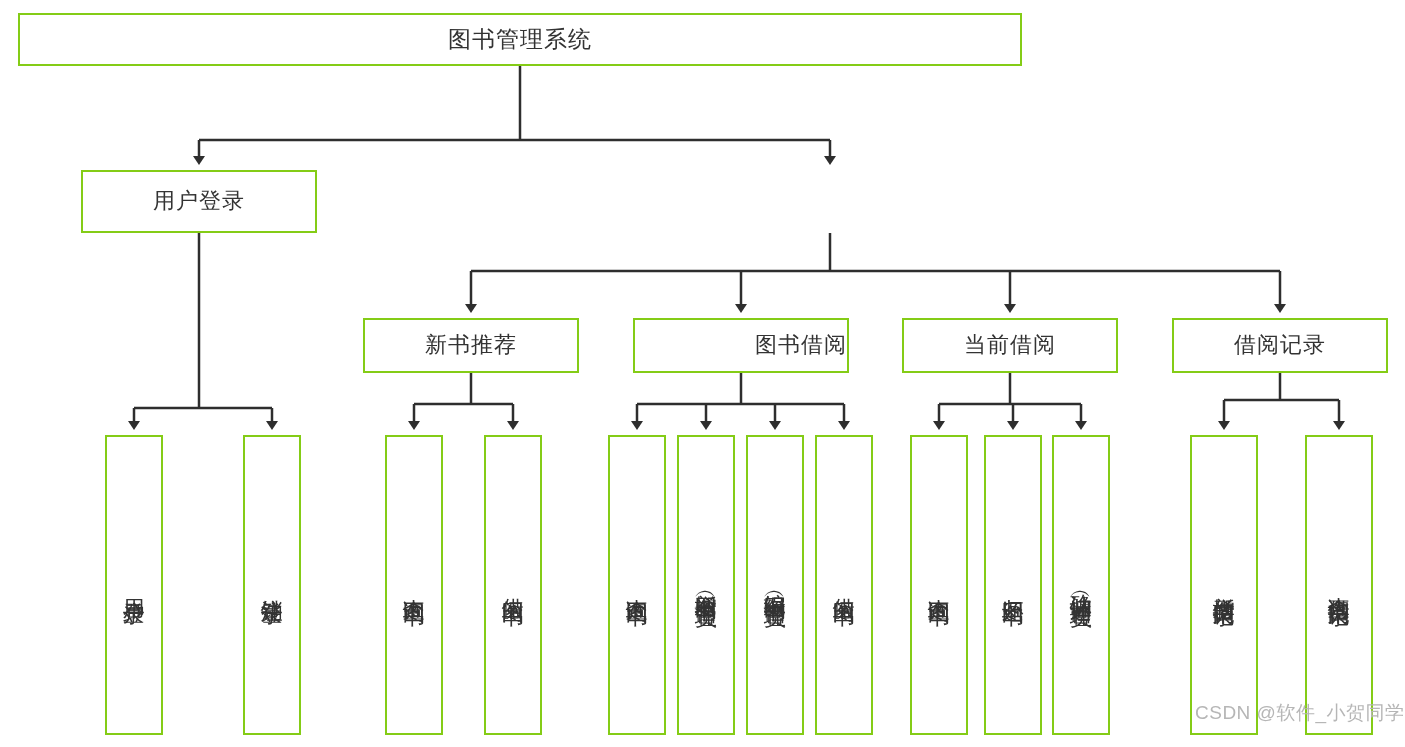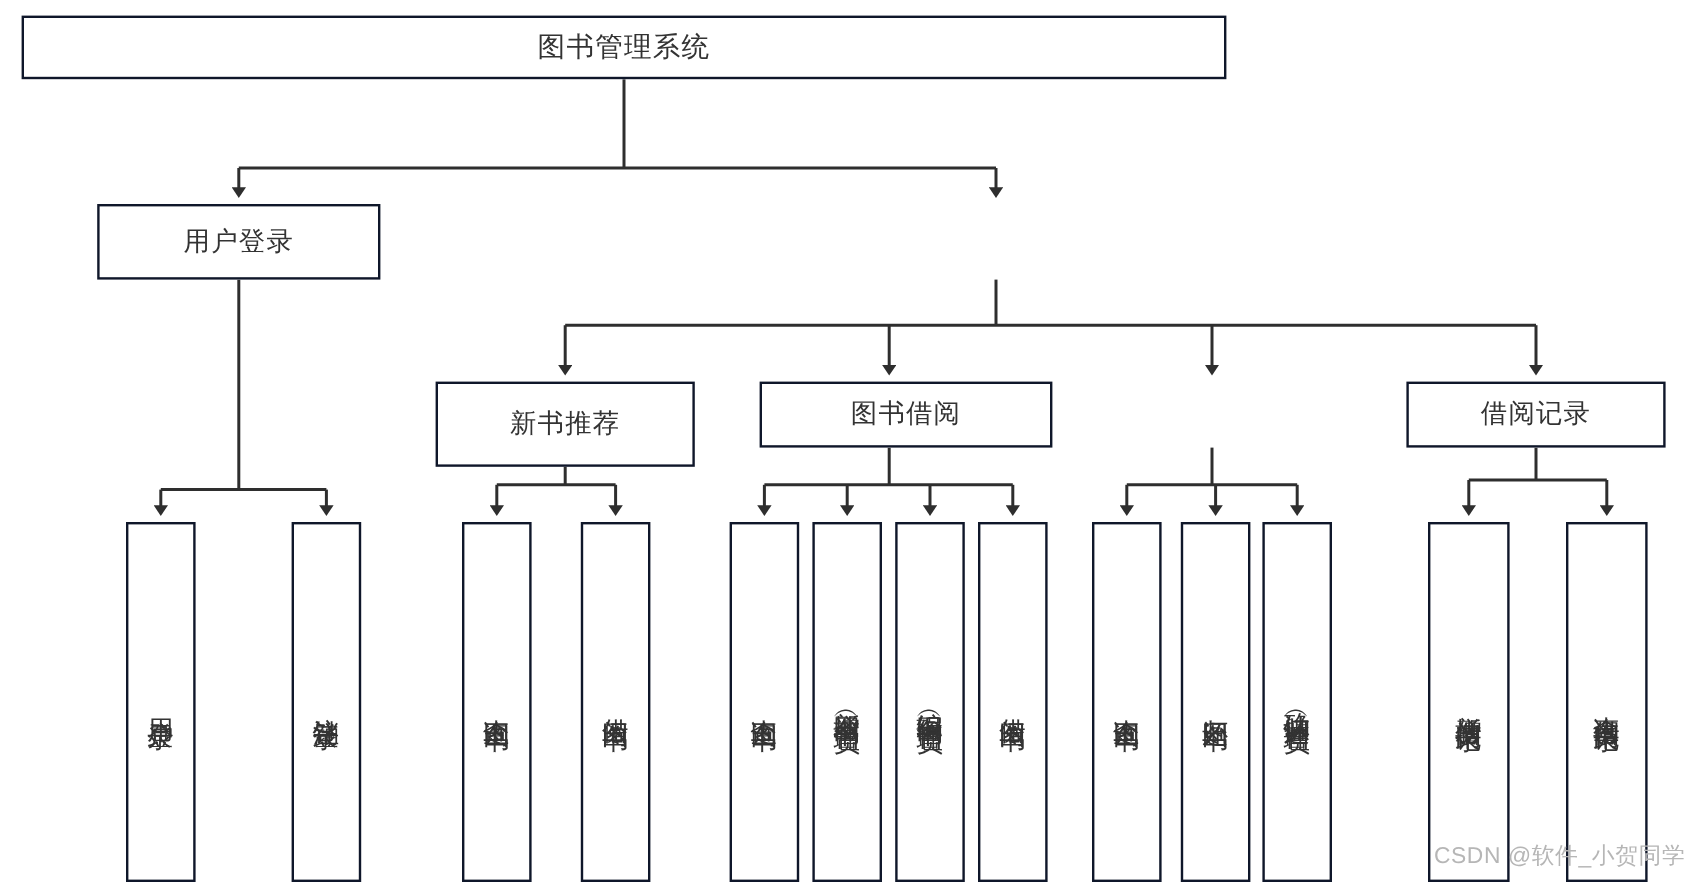--- a/index.html
+++ b/index.html
@@ -21,21 +21,21 @@
     position: absolute;
     left: 0;
     top: 0;
     width: 1405px;
     height: 747px;
     pointer-events: none;
   }
   .node {
     position: absolute;
     box-sizing: border-box;
-    border: 2px solid #0f172a;
+    border: 2px solid #84cc16;
     background: #ffffff;
     display: flex;
     align-items: center;
     justify-content: center;
     color: #333333;
   }
   .node-h {
     font-size: 23px;
     letter-spacing: 1px;
     line-height: 1.2;
@@ -127,28 +127,31 @@
 
   <div class="node node-root node-h" style="left:18px; top:13px; width:1004px; height:53px;">
     <span>图书管理系统</span>
   </div>
 
   <div class="node node-mid node-h" style="left:81px; top:170px; width:236px; height:63px;">
     <span>用户登录</span>
   </div>
 
 
-  <div class="node node-mid node-h" style="left:363px; top:318px; width:216px; height:71px;">
+  <div class="node node-mid node-h" style="left:363px; top:318px; width:216px; height:55px;">
     <span>新书推荐</span>
   </div>
 
-  <div class="node node-mid node-h" style="left:633px; top:318px; width:244px; height:55px;">
+  <div class="node node-mid node-h" style="left:633px; top:318px; width:216px; height:55px;justify-content:flex-end;">
     <span>图书借阅</span>
   </div>
 
+  <div class="node node-mid node-h" style="left:902px; top:318px; width:216px; height:55px;">
+    <span>当前借阅</span>
+  </div>
 
   <div class="node node-mid node-h" style="left:1172px; top:318px; width:216px; height:55px;">
     <span>借阅记录</span>
   </div>
 
   <div class="node node-v" style="left:105px; top:435px; width:58px; height:300px;">
     <span>用户登录</span>
   </div>
 
   <div class="node node-v" style="left:243px; top:435px; width:58px; height:300px;">

